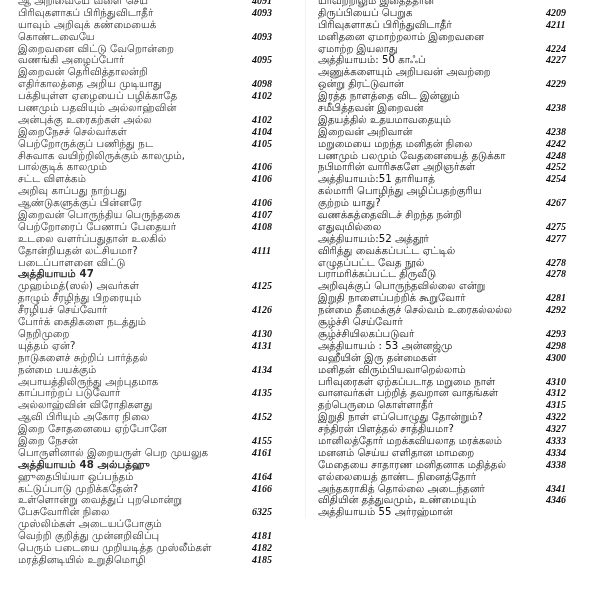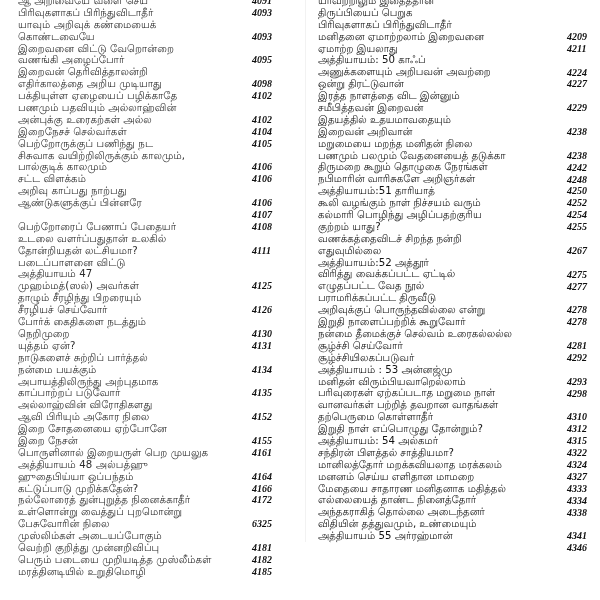--- a/index.html
+++ b/index.html
@@ -17,22 +17,22 @@
     font-size: 10.2px; white-space: nowrap;
   }
   .row .t { position: absolute; left: 18px; }
   .col.left .row .t { color: #2b2b2b; letter-spacing: 0.1px; }
   .col.right .row .t { left: 12px; color: #111; font-weight: 500; }
   .row .n {
     position: absolute; font-family: "Liberation Serif", "DejaVu Serif", serif;
     font-style: italic; font-weight: bold; font-size: 10px; color: #111;
   }
   .col.left .row .n { left: 252px; }
-  .col.right .row .n { left: 261px; margin-top: 24px; }
-  .row.chap .t { color: #000; font-weight: normal; }
+  .col.right .row .n { left: 240px; }
+  .row.chap .t { color: #000; font-weight: bold; }
 </style>
 </head>
 <body>
 
 <div class="page">
   <div class="col left" id="leftCol">
       <div class="row">
         <span class="t">ஆ அறிவையே வளை செய்</span>
         <span class="n">4091</span>
       </div>
@@ -98,20 +98,21 @@
       </div>
       <div class="row">
         <span class="t">அறிவு காப்பது நாற்பது</span>
         <span class="n"></span>
       </div>
       <div class="row">
         <span class="t">ஆண்டுகளுக்குப் பின்னரே</span>
         <span class="n">4106</span>
       </div>
       <div class="row">
+        <span class="t">இறைவன் பொருந்திய பெருந்தகை</span>
         <span class="n">4107</span>
       </div>
       <div class="row">
         <span class="t">பெற்றோரைப் பேணாப் பேதையர்</span>
         <span class="n">4108</span>
       </div>
       <div class="row">
         <span class="t">உடலை வளர்ப்பதுதான் உலகில்</span>
         <span class="n"></span>
       </div>
@@ -193,24 +194,20 @@
       </div>
       <div class="row">
         <span class="t">ஹுதைபிய்யா ஒப்பந்தம்</span>
         <span class="n">4164</span>
       </div>
       <div class="row">
         <span class="t">கட்டுப்பாடு முறிக்கதேன்?</span>
         <span class="n">4166</span>
       </div>
       <div class="row">
-        <span class="t">நல்லோரைத் துன்புறுத்த நினைக்காதீர்</span>
-        <span class="n">4172</span>
-      </div>
-      <div class="row">
         <span class="t">உள்ளொன்று வைத்துப் புறமொன்று</span>
         <span class="n"></span>
       </div>
       <div class="row">
         <span class="t">பேசுவோரின் நிலை</span>
         <span class="n">6325</span>
       </div>
       <div class="row">
         <span class="t">முஸ்லிம்கள் அடையப்போகும்</span>
         <span class="n"></span>
@@ -279,36 +276,28 @@
       </div>
       <div class="row">
         <span class="t">மறுமையை மறந்த மனிதன் நிலை</span>
         <span class="n">4242</span>
       </div>
       <div class="row">
         <span class="t">பணமும் பலமும் வேதனையைத் தடுக்கா</span>
         <span class="n">4248</span>
       </div>
       <div class="row">
-        <span class="t">திருமறை கூறும் தொழுகை நேரங்கள்</span>
-        <span class="n">4250</span>
-      </div>
-      <div class="row">
         <span class="t">நபிமாரின் வாரிசுகளே அறிஞர்கள்</span>
         <span class="n">4252</span>
       </div>
       <div class="row chap">
         <span class="t">அத்தியாயம்:51 தாரியாத்</span>
         <span class="n">4254</span>
       </div>
       <div class="row">
-        <span class="t">கூலி வழங்கும் நாள் நிச்சயம் வரும்</span>
-        <span class="n">4255</span>
-      </div>
-      <div class="row">
         <span class="t">கல்மாரி பொழிந்து அழிப்பதற்குரிய</span>
         <span class="n"></span>
       </div>
       <div class="row">
         <span class="t">குற்றம் யாது?</span>
         <span class="n">4267</span>
       </div>
       <div class="row">
         <span class="t">வணக்கத்தைவிடச் சிறந்த நன்றி</span>
         <span class="n"></span>
@@ -351,42 +340,42 @@
       </div>
       <div class="row">
         <span class="t">சூழ்ச்சியிலகப்படுவர்</span>
         <span class="n">4293</span>
       </div>
       <div class="row chap">
         <span class="t">அத்தியாயம் : 53 அன்னஜ்மு</span>
         <span class="n">4298</span>
       </div>
       <div class="row">
+        <span class="t">வஹீயின் இரு தன்மைகள்</span>
+        <span class="n">4300</span>
+      </div>
+      <div class="row">
         <span class="t">மனிதன் விரும்பியவாறெல்லாம்</span>
         <span class="n"></span>
       </div>
       <div class="row">
         <span class="t">பரிவுரைகள் ஏற்கப்படாத மறுமை நாள்</span>
         <span class="n">4310</span>
       </div>
       <div class="row">
         <span class="t">வானவர்கள் பற்றித் தவறான வாதங்கள்</span>
         <span class="n">4312</span>
       </div>
       <div class="row">
         <span class="t">தற்பெருமை கொள்ளாதீர்</span>
         <span class="n">4315</span>
       </div>
       <div class="row">
         <span class="t">இறுதி நாள் எப்பொழுது தோன்றும்?</span>
         <span class="n">4322</span>
-      </div>
-      <div class="row chap">
-        <span class="t">அத்தியாயம்: 54 அல்கமர்</span>
-        <span class="n">4324</span>
       </div>
       <div class="row">
         <span class="t">சந்திரன் பிளத்தல் சாத்தியமா?</span>
         <span class="n">4327</span>
       </div>
       <div class="row">
         <span class="t">மானிலத்தோர் மறக்கவியலாத மரக்கலம்</span>
         <span class="n">4333</span>
       </div>
       <div class="row">

